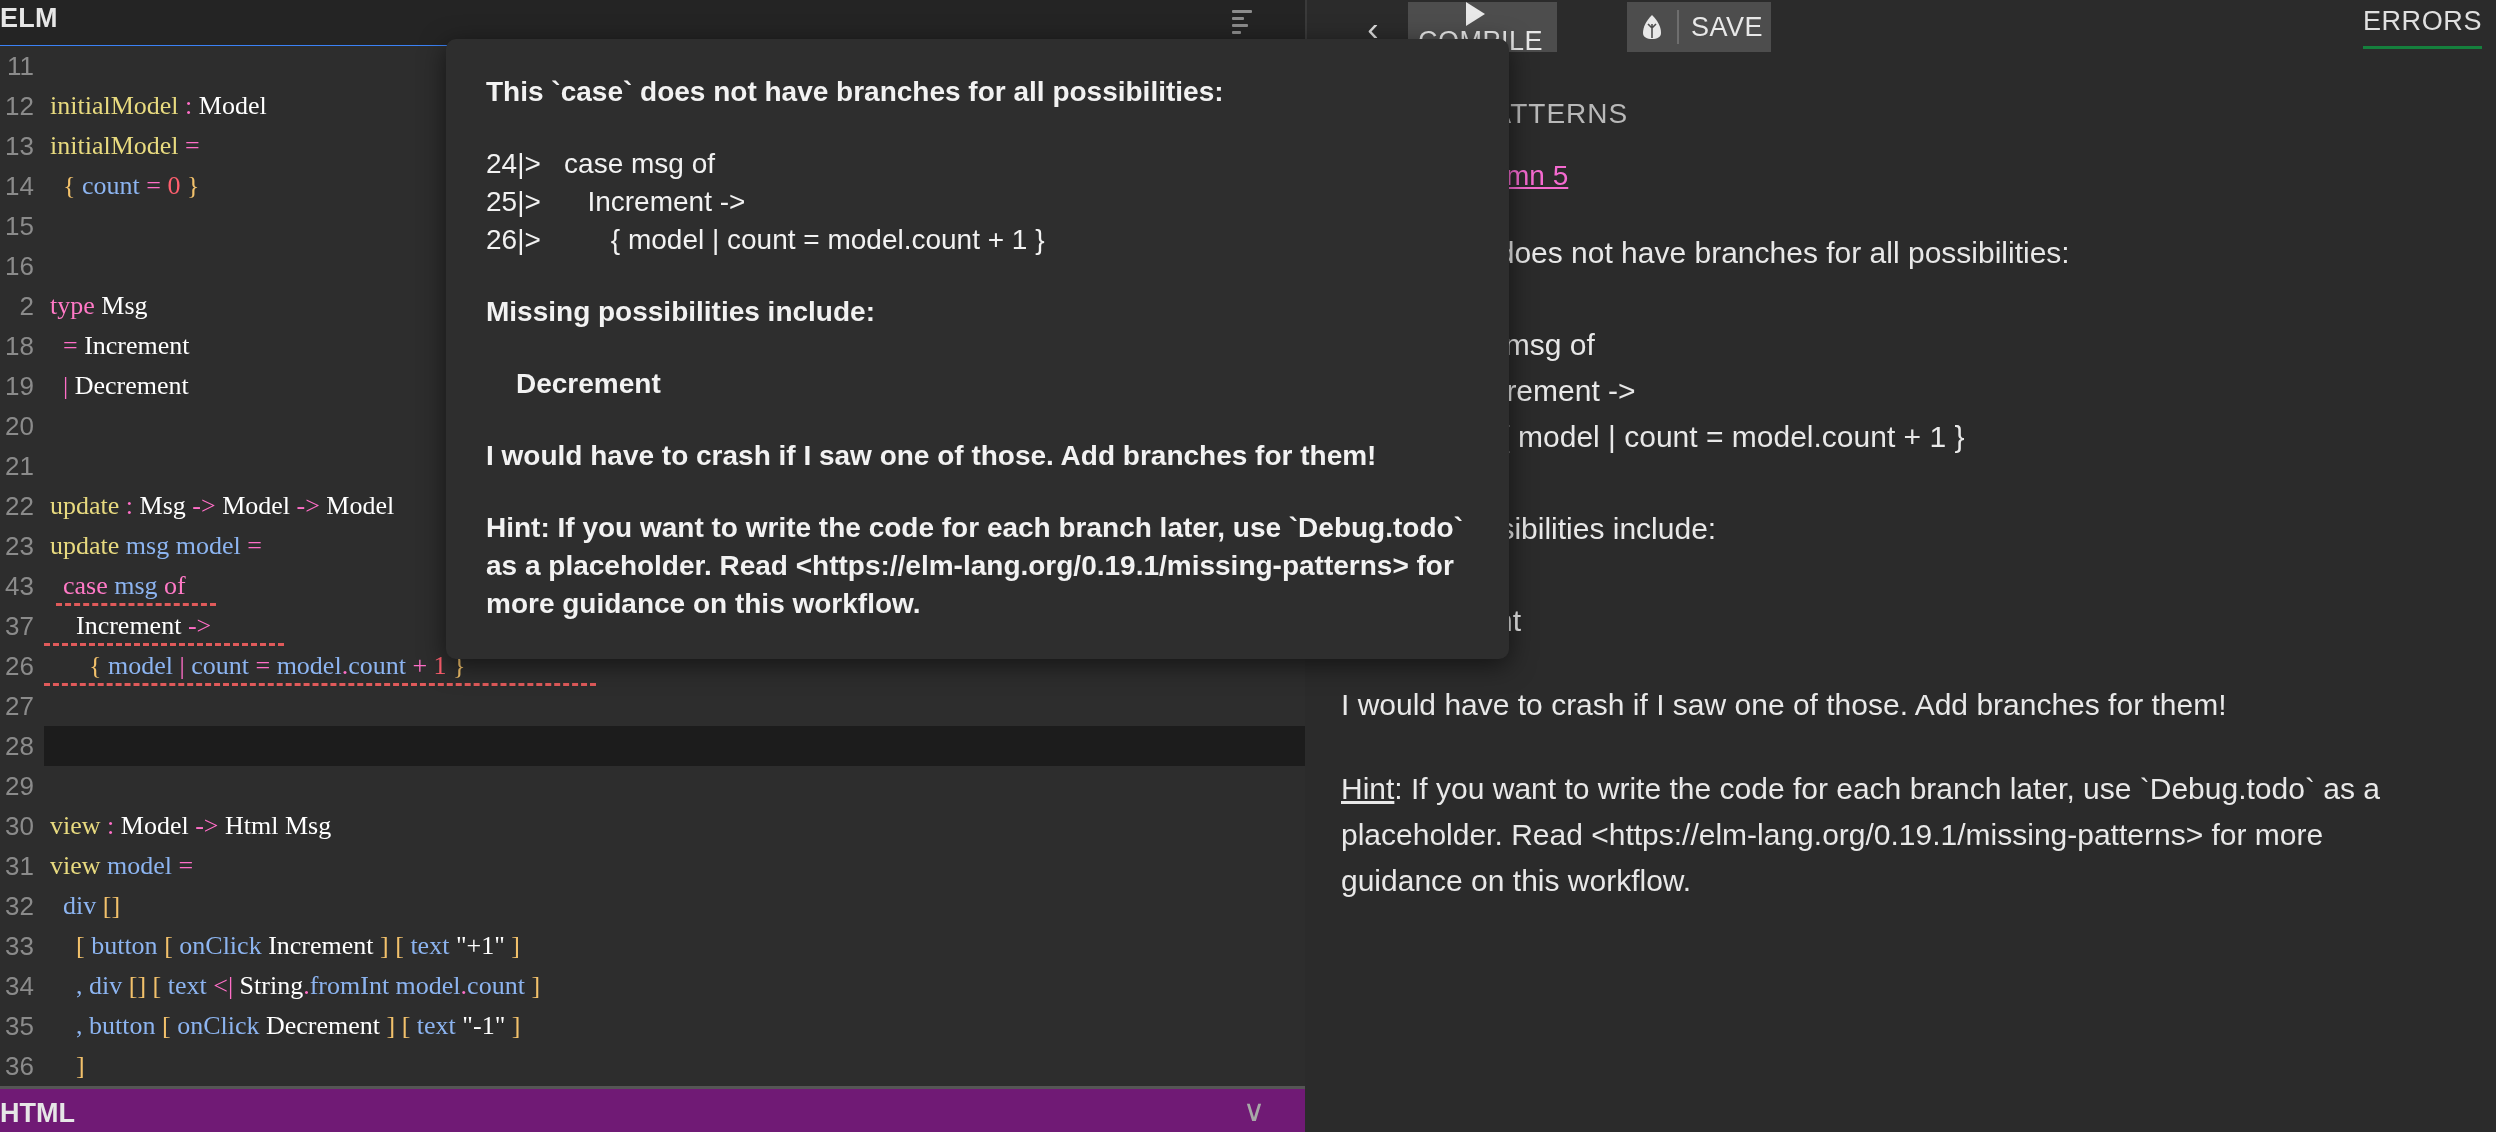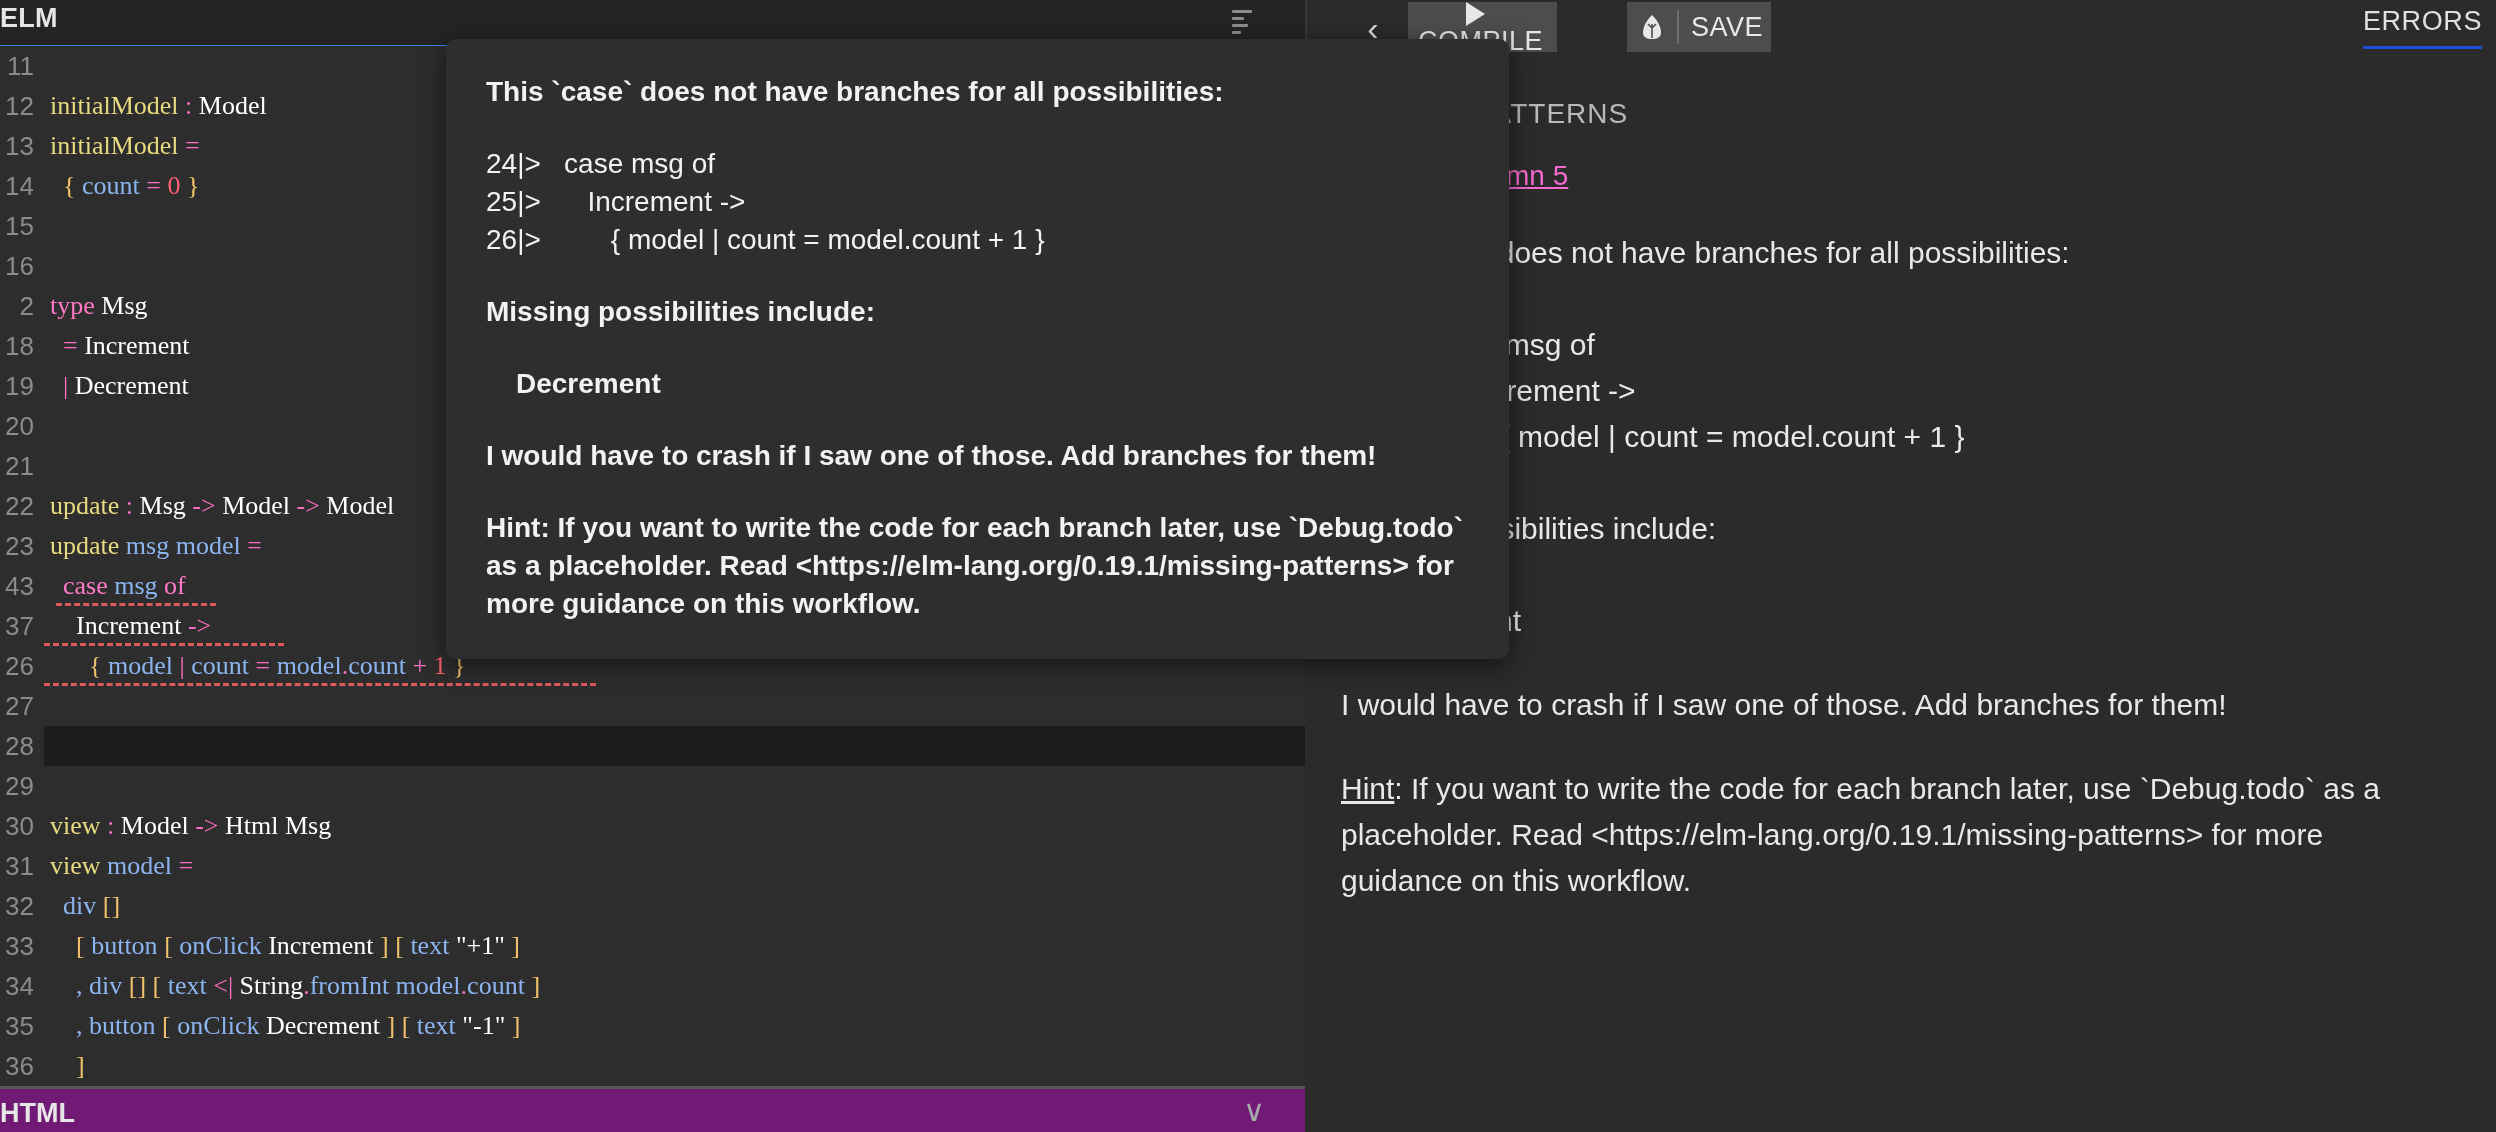--- a/index.html
+++ b/index.html
@@ -117,21 +117,21 @@
   }
   .save-btn .leaf {
     width: 30px; height: 30px; margin-right: 10px; position: relative;
   }
   .save-btn .sep { width: 2px; height: 34px; background: #6e6e6e; margin-right: 12px; }
   .save-btn .txt { color: #e8e8e8; font-size: 27px; letter-spacing: .5px; }
 
   .errors-tab {
     position: absolute; right: 14px; top: 6px;
     color: #e0e0e0; font-size: 27px; letter-spacing: .6px;
-    padding-bottom: 9px; border-bottom: 3px solid #1d4ed8;
+    padding-bottom: 9px; border-bottom: 3px solid #15803d;
   }
 
   .err-body {
     position: absolute; left: 0; top: 56px; width: 1191px; height: 1076px;
     padding: 0 36px 0 36px; overflow: hidden;
   }
   .err-title {
     margin-top: 42px; color: #b9b9b9; font-size: 28px; letter-spacing: 1px;
   }
   .err-link {

